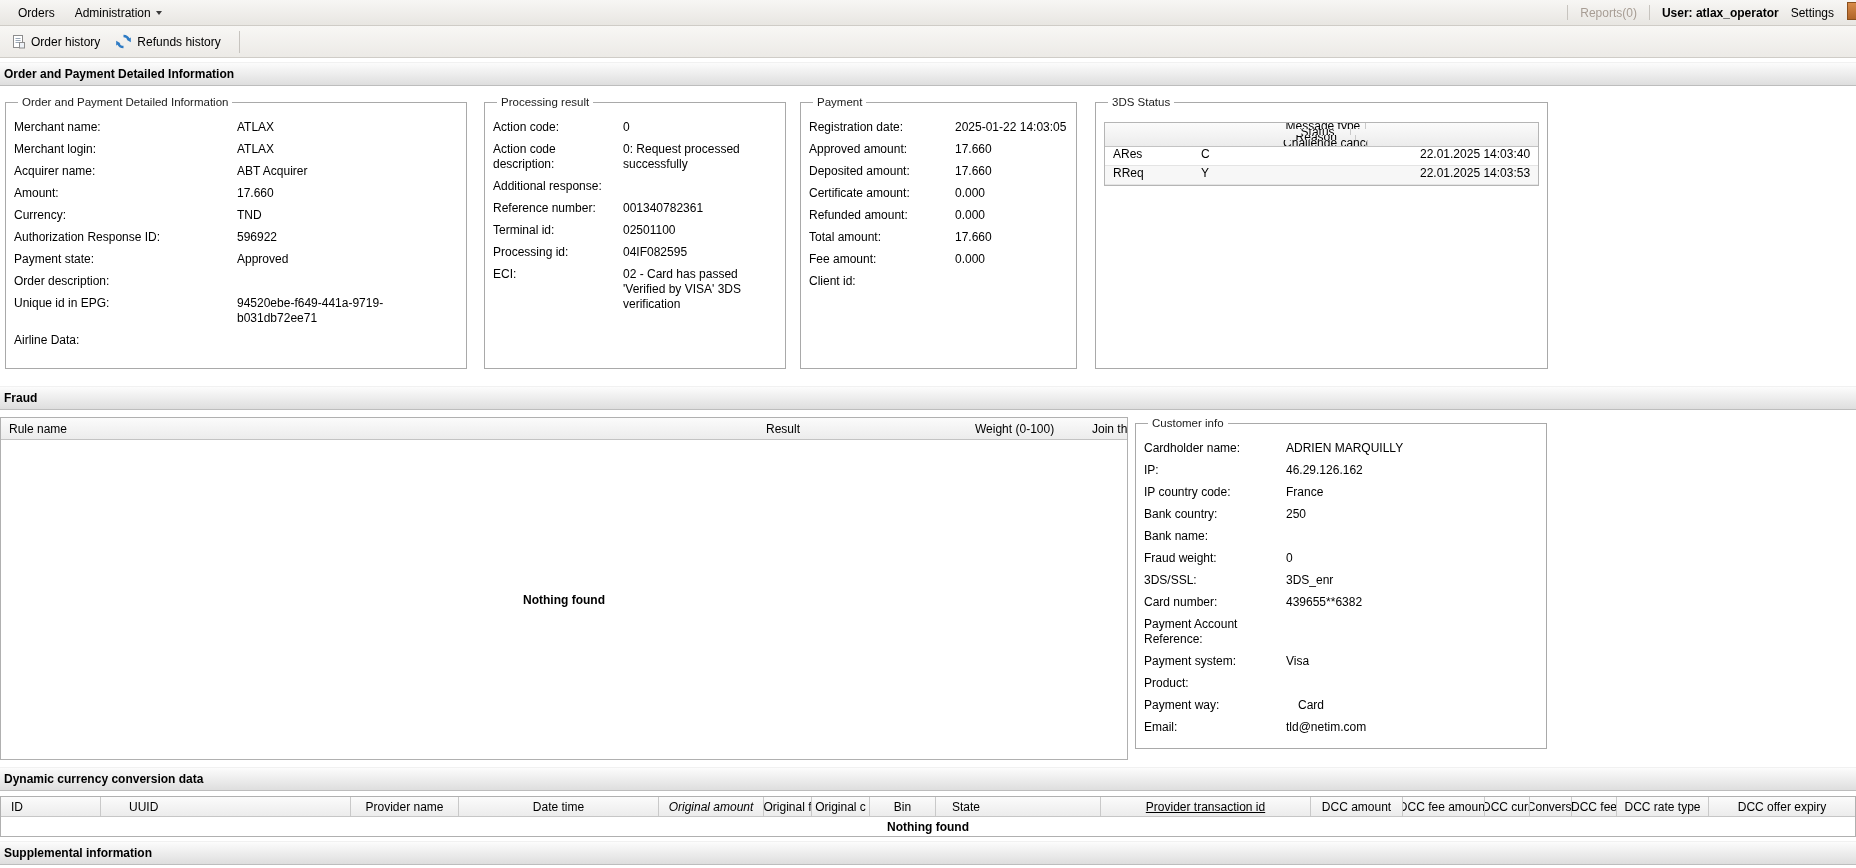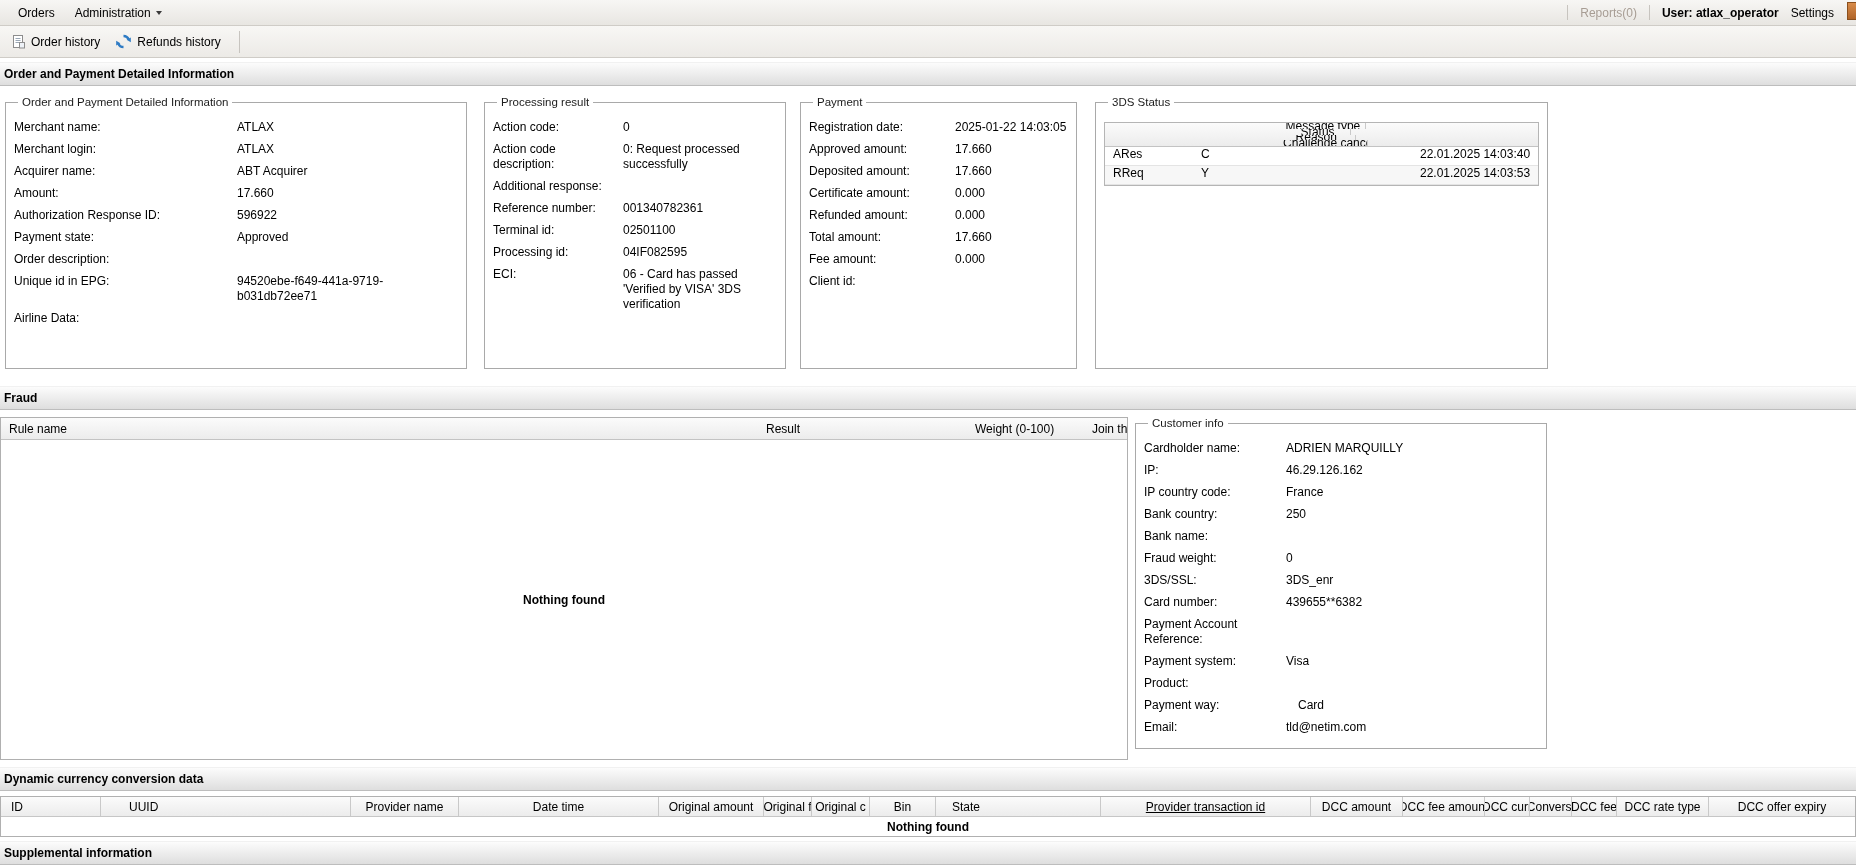--- a/index.html
+++ b/index.html
@@ -107,21 +107,21 @@
 
   
   .dcc-table { border:1px solid #b0b0b0; margin-top:5px; }
   .dcc-head { display:flex; height:20px; align-items:center; background:linear-gradient(#fbfbfb,#ececec); border-bottom:1px solid #c6c6c6; }
   .dcc-head .t-cell { border-right:1px solid #c9c9c9; height:100%; display:flex; align-items:center; justify-content:center; padding:0 3px; }
   .dcc-head .t-cell:last-child { border-right:none; }
   .dcc-head .t-cell:nth-of-type(1){ width:100px; justify-content:flex-start; padding-left:10px; }
   .dcc-head .t-cell:nth-of-type(2){ width:250px; justify-content:flex-start; padding-left:28px; }
   .dcc-head .t-cell:nth-of-type(3){ width:108px; }
   .dcc-head .t-cell:nth-of-type(4){ width:200px; }
-  .dcc-head .t-cell:nth-of-type(5){ width:105px; }
+  .dcc-head .t-cell:nth-of-type(5){ width:105px;font-style:italic; }
   .dcc-head .t-cell:nth-of-type(6){ width:48px; }
   .dcc-head .t-cell:nth-of-type(7){ width:58px; }
   .dcc-head .t-cell:nth-of-type(8){ width:66px; }
   .dcc-head .t-cell:nth-of-type(9){ width:165px; justify-content:flex-start; padding-left:16px; }
   .dcc-head .t-cell:nth-of-type(10){ width:210px;text-decoration:underline; }
   .dcc-head .t-cell:nth-of-type(11){ width:92px; }
   .dcc-head .t-cell:nth-of-type(12){ width:82px; }
   .dcc-head .t-cell:nth-of-type(13){ width:45px; }
   .dcc-head .t-cell:nth-of-type(14){ width:42px; }
   .dcc-head .t-cell:nth-of-type(15){ width:45px; }
@@ -199,20 +199,24 @@
           <div class="flabel">Acquirer name:</div>
           <div class="fvalue">ABT Acquirer</div>
         </div>
 
 
         <div class="frow">
           <div class="flabel">Amount:</div>
           <div class="fvalue">17.660</div>
         </div>
 
+        <div class="frow">
+          <div class="flabel">Currency:</div>
+          <div class="fvalue">TND</div>
+        </div>
 
         <div class="frow">
           <div class="flabel">Authorization Response ID:</div>
           <div class="fvalue">596922</div>
         </div>
 
         <div class="frow">
           <div class="flabel">Payment state:</div>
           <div class="fvalue">Approved</div>
         </div>
@@ -263,21 +267,21 @@
           <div class="fvalue">02501100</div>
         </div>
 
         <div class="frow">
           <div class="flabel">Processing id:</div>
           <div class="fvalue">04IF082595</div>
         </div>
 
         <div class="frow">
           <div class="flabel">ECI:</div>
-          <div class="fvalue">06 - Card has passed 'Verified by VISA' 3DS verification</div>
+          <div class="fvalue">02 - Card has passed 'Verified by VISA' 3DS verification</div>
         </div>
       </div>
   </fieldset>
 
   <fieldset class="fs-pay">
     <legend>Payment</legend>
     <div>
 
         <div class="frow">
           <div class="flabel">Registration date:</div>

